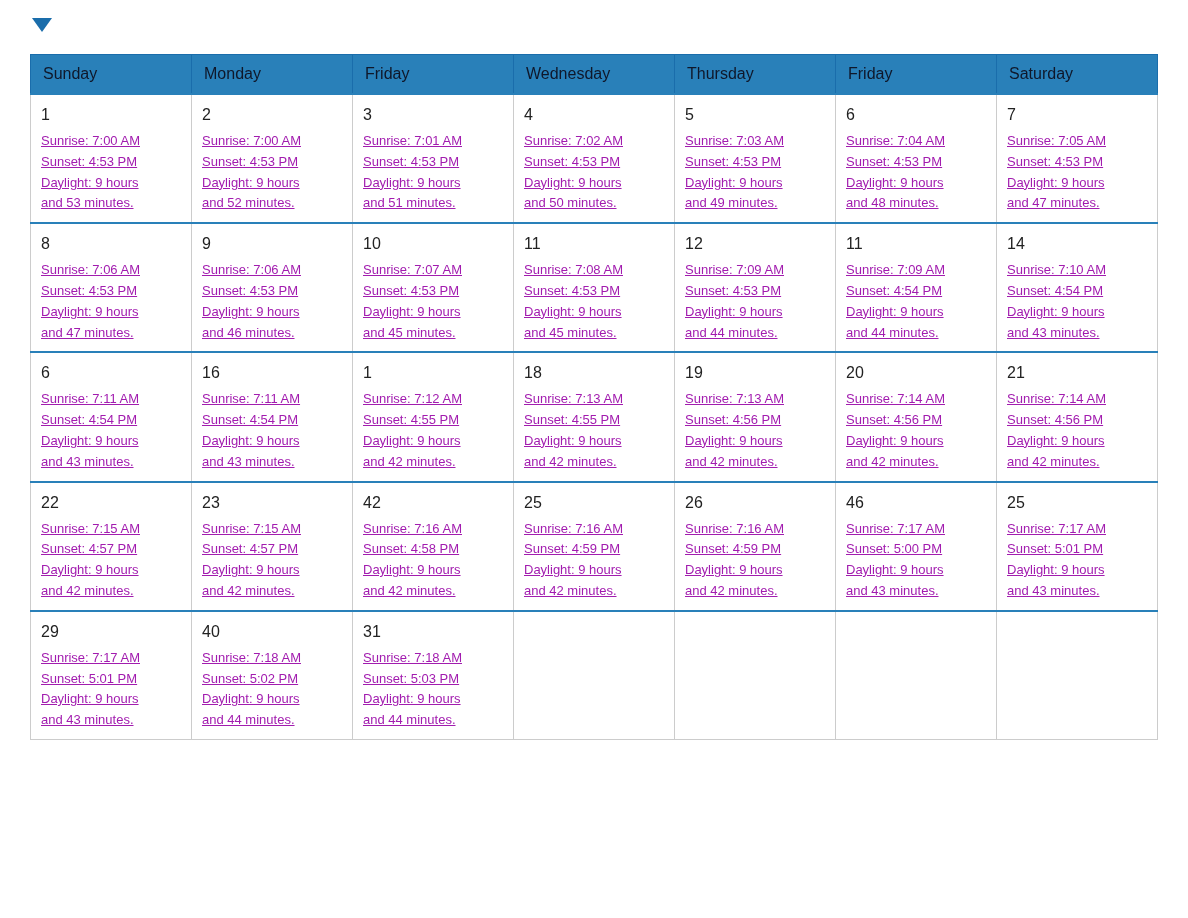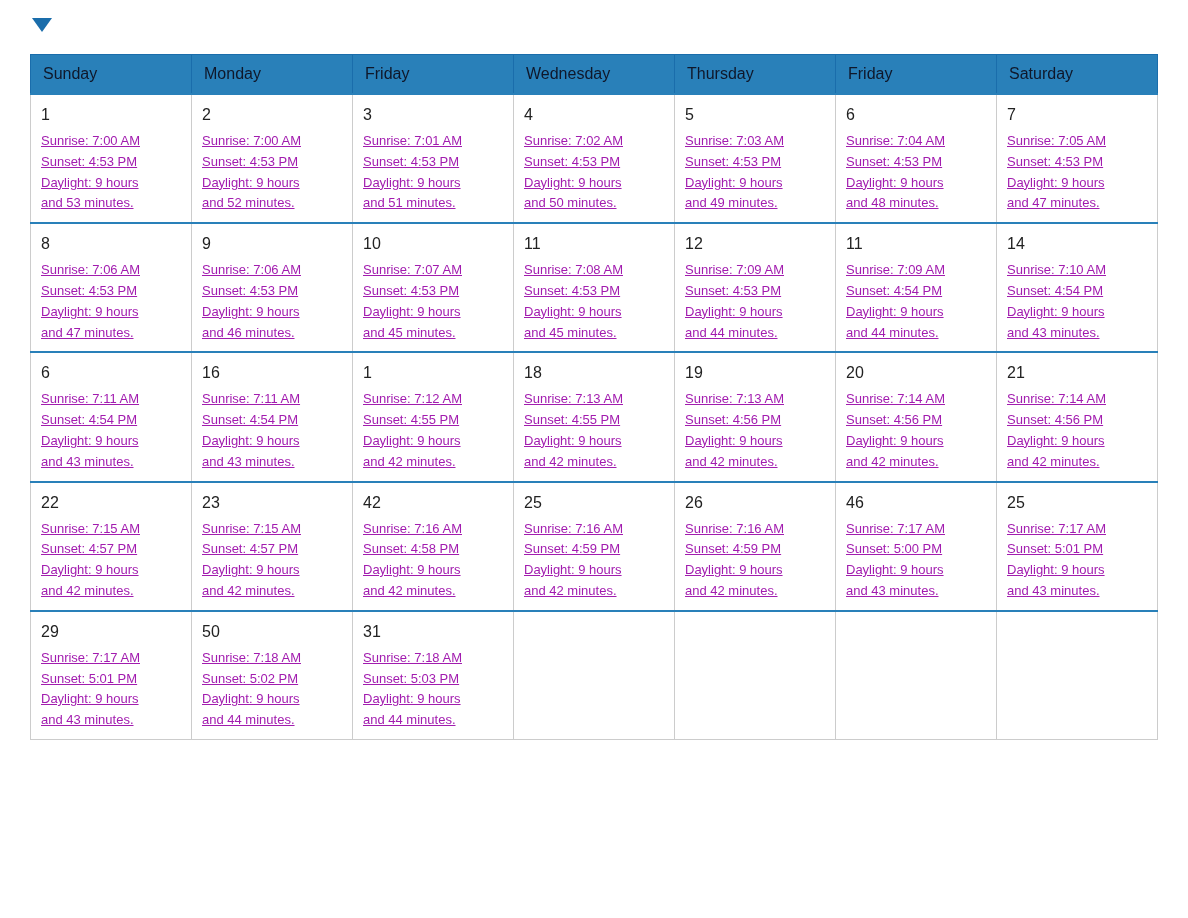--- a/index.html
+++ b/index.html
@@ -167,21 +167,21 @@
         <td><span class="day-num">22</span><span class="day-info">Sunrise: 7:15 AM<br>Sunset: 4:57 PM<br>Daylight: 9 hours<br>and 42 minutes.</span></td>
         <td><span class="day-num">23</span><span class="day-info">Sunrise: 7:15 AM<br>Sunset: 4:57 PM<br>Daylight: 9 hours<br>and 42 minutes.</span></td>
         <td><span class="day-num">42</span><span class="day-info">Sunrise: 7:16 AM<br>Sunset: 4:58 PM<br>Daylight: 9 hours<br>and 42 minutes.</span></td>
         <td><span class="day-num">25</span><span class="day-info">Sunrise: 7:16 AM<br>Sunset: 4:59 PM<br>Daylight: 9 hours<br>and 42 minutes.</span></td>
         <td><span class="day-num">26</span><span class="day-info">Sunrise: 7:16 AM<br>Sunset: 4:59 PM<br>Daylight: 9 hours<br>and 42 minutes.</span></td>
         <td><span class="day-num">46</span><span class="day-info">Sunrise: 7:17 AM<br>Sunset: 5:00 PM<br>Daylight: 9 hours<br>and 43 minutes.</span></td>
         <td><span class="day-num">25</span><span class="day-info">Sunrise: 7:17 AM<br>Sunset: 5:01 PM<br>Daylight: 9 hours<br>and 43 minutes.</span></td>
       </tr>
       <tr class="week-row">
         <td><span class="day-num">29</span><span class="day-info">Sunrise: 7:17 AM<br>Sunset: 5:01 PM<br>Daylight: 9 hours<br>and 43 minutes.</span></td>
-        <td><span class="day-num">50</span><span class="day-info">Sunrise: 7:18 AM<br>Sunset: 5:02 PM<br>Daylight: 9 hours<br>and 44 minutes.</span></td>
+        <td><span class="day-num">40</span><span class="day-info">Sunrise: 7:18 AM<br>Sunset: 5:02 PM<br>Daylight: 9 hours<br>and 44 minutes.</span></td>
         <td><span class="day-num">31</span><span class="day-info">Sunrise: 7:18 AM<br>Sunset: 5:03 PM<br>Daylight: 9 hours<br>and 44 minutes.</span></td>
         <td class="empty-cell"></td>
         <td class="empty-cell"></td>
         <td class="empty-cell"></td>
         <td class="empty-cell"></td>
       </tr>
     </tbody>
 </table>
 
 </body></html>

